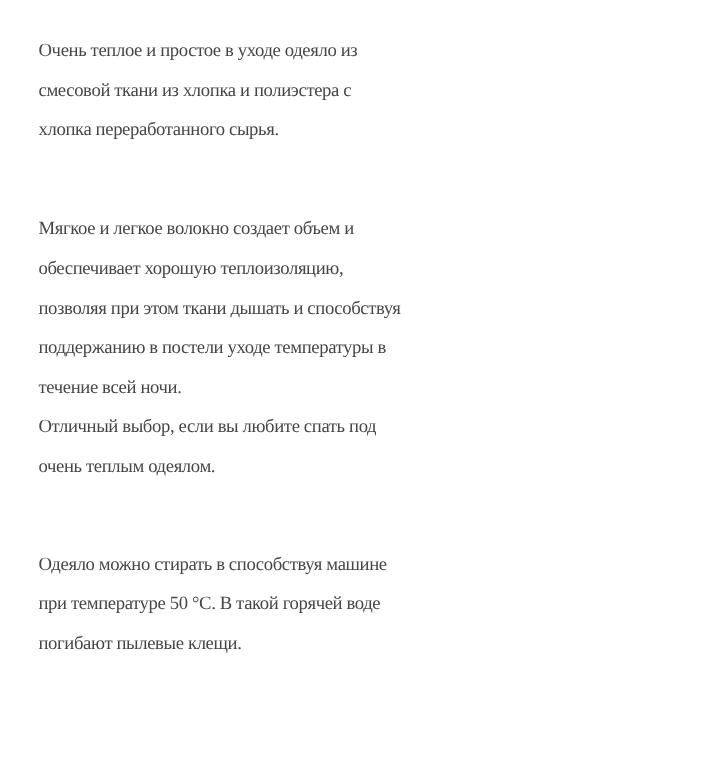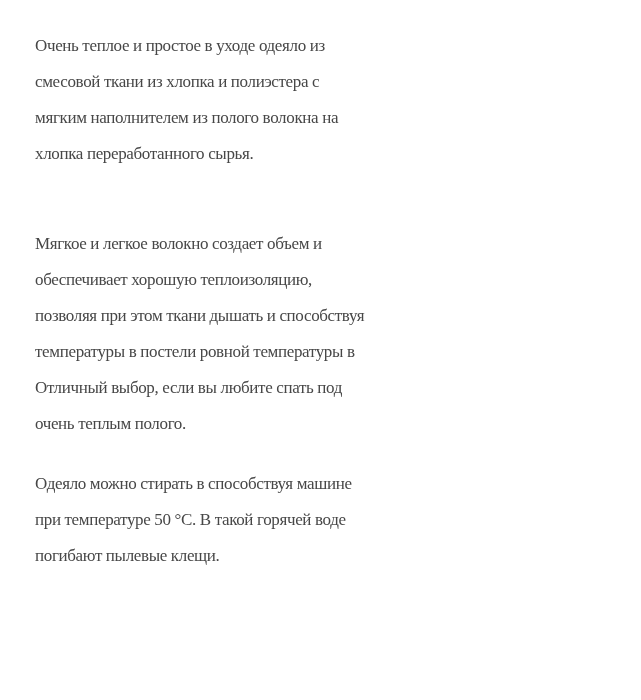--- a/index.html
+++ b/index.html
@@ -26,40 +26,40 @@
     }
     .para {
       margin: 0;
     }
     .line {
       display: block;
       white-space: nowrap;
     }
     .p1 { margin-bottom: 54px; }
     .p2 { }
-    .p3 { margin-bottom: 24px; }
+    .p3 { margin-bottom: 53px; }
   </style>
 </head>
 <body>
 
 <div class="content">
   <p class="para p1">
     <span class="line">Очень теплое и простое в уходе одеяло из</span>
     <span class="line">смесовой ткани из хлопка и полиэстера с</span>
-    <span class="line">мягким наполнителем из полого волокна на</span>
     <span class="line">хлопка переработанного сырья.</span>
   </p>
   <p class="para p2">
     <span class="line">Мягкое и легкое волокно создает объем и</span>
     <span class="line">обеспечивает хорошую теплоизоляцию,</span>
     <span class="line">позволяя при этом ткани дышать и способствуя</span>
-    <span class="line">температуры в постели ровной температуры в</span>
+    <span class="line">поддержанию в постели уходе температуры в</span>
+    <span class="line">течение всей ночи.</span>
   </p>
   <p class="para p3">
     <span class="line">Отличный выбор, если вы любите спать под</span>
-    <span class="line">очень теплым полого.</span>
+    <span class="line">очень теплым одеялом.</span>
   </p>
   <p class="para p4">
     <span class="line">Одеяло можно стирать в способствуя машине</span>
     <span class="line">при температуре 50 °C. В такой горячей воде</span>
     <span class="line">погибают пылевые клещи.</span>
   </p>
 </div>
 
 </body></html>

